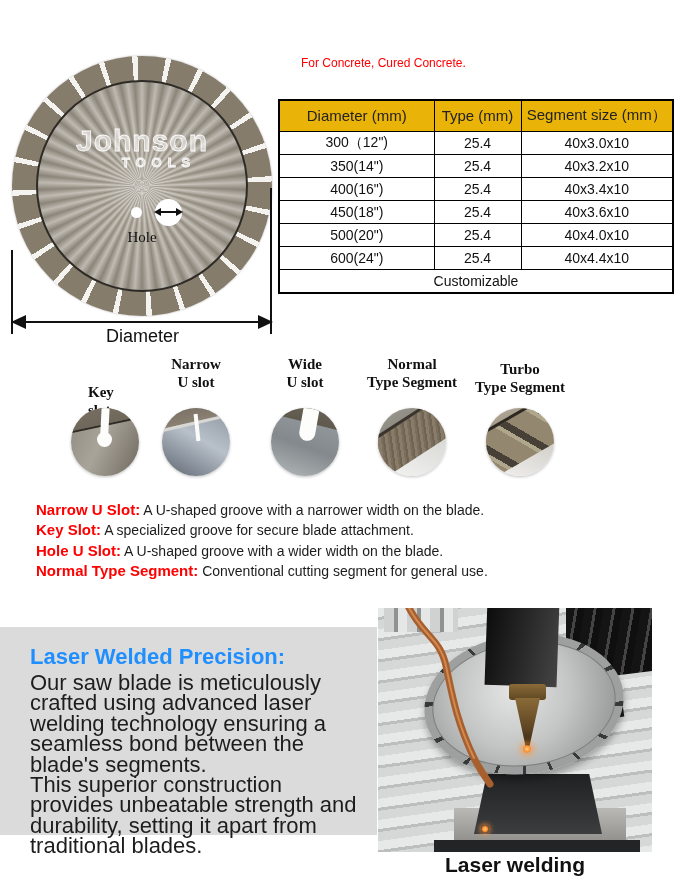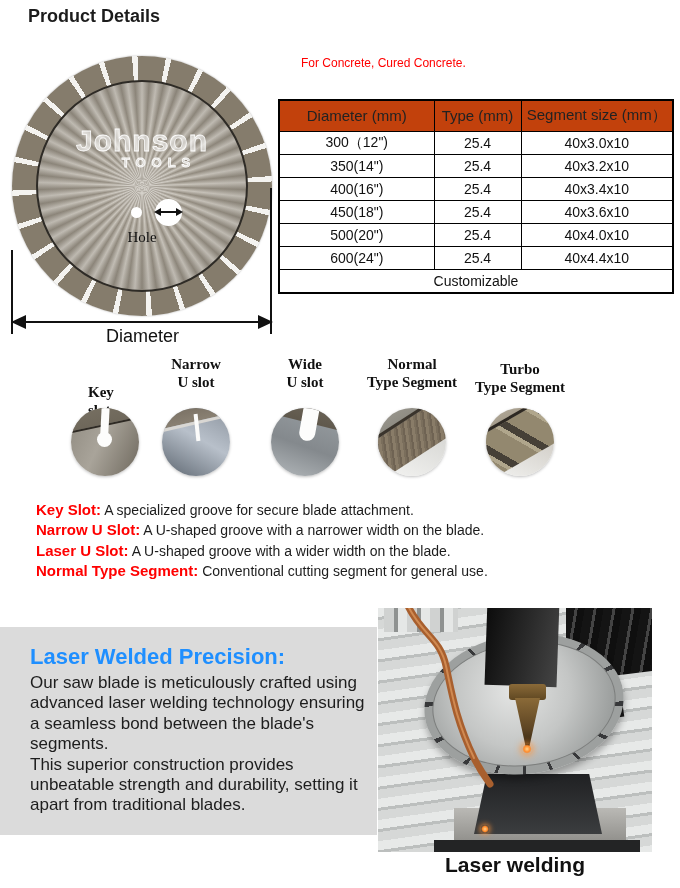--- a/index.html
+++ b/index.html
@@ -10,21 +10,21 @@
   }
   .page-title { position:absolute; left:28px; top:6px; font-size:18px; font-weight:bold; color:#1c1c1c; }
 
   
   .subtitle { position:absolute; left:301px; top:56px; font-size:12px; color:#ff0000; }
 
   
   .spec-table { position:absolute; left:278px; top:99px; width:394px; border-collapse:collapse; table-layout:fixed; font-size:14px; color:#111; }
   .spec-table th, .spec-table td { border:1px solid #000; text-align:center; vertical-align:middle; }
   .spec-table { border:2px solid #000; }
-  .spec-table thead th { background:#c2410c; height:31px; font-weight:normal; font-size:15px; color:#222; }
+  .spec-table thead th { background:#eab308; height:31px; font-weight:normal; font-size:15px; color:#222; }
   .spec-table tbody td { height:23px; }
   .spec-table .footer-row td { height:24px; }
 
   
   .blade-wrap { position:absolute; left:0; top:0; width:300px; height:350px; }
   .blade { position:absolute; left:12px; top:56px; width:260px; height:260px; border-radius:50%;
     background: repeating-conic-gradient(from -2deg, #857c6c 0deg 12.6deg, #f4f3f0 12.6deg 15deg);
     box-shadow: 0 0 2px rgba(0,0,0,0.35);
   }
   .blade-disc { position:absolute; left:24px; top:24px; width:212px; height:212px; border-radius:50%;
@@ -86,21 +86,21 @@
     background:repeating-linear-gradient(60deg, #464037 0 7px, #93886f 7px 26px, #b0a68c 26px 30px); border-top:3px solid #2d2822; }
 
   
   .definitions { position:absolute; left:36px; top:500px; width:630px; }
   .def-line { font-size:14px; line-height:19.4px; color:#1c1c1c; white-space:nowrap; }
   .def-term { color:#ff0000; font-weight:bold; font-size:15px; }
 
   
   .laser-box { position:absolute; left:0; top:627px; width:377px; height:208px; background:#dbdbdb; }
   .laser-heading { position:absolute; left:30px; top:17px; font-size:22px; font-weight:bold; color:#1f8fff; }
-  .laser-text { position:absolute; left:30px; top:46px; width:336px; font-size:17px; line-height:20.4px; color:#1d1d1d; }
+  .laser-text { position:absolute; left:30px; top:46px; width:336px; font-size:22px; line-height:20.4px; color:#1d1d1d; }
   .laser-text p { margin:0; }
 
   
   .photo { position:absolute; left:378px; top:608px; width:274px; height:244px; overflow:hidden;
     background:repeating-linear-gradient(172deg, #e7e9e8 0 9px, #bcbfbe 9px 12px, #d6d8d7 12px 21px); }
   .ph { position:absolute; }
   .ph-slats { left:188px; top:-6px; width:92px; height:74px; transform:skewY(-7deg);
     background:repeating-linear-gradient(100deg, #141414 0 9px, #444 9px 12px, #0f0f0f 12px 19px); }
   .ph-bracket { left:196px; top:76px; width:48px; height:36px; background:#191919; transform:rotate(-8deg); }
   .ph-clamp { left:6px; top:-2px; width:74px; height:26px;
@@ -128,21 +128,20 @@
   .ph-tube-svg { position:absolute; left:0; top:0; }
 
   .photo-caption { position:absolute; left:378px; top:853px; width:274px; text-align:center;
     font-size:21px; font-weight:bold; color:#111; }
 </style>
 </head>
 <body>
 
 <div class="page">
 
-  <div class="page-title">Product Details</div>
 
   <div class="blade-wrap">
     <div class="blade">
       <div class="blade-disc">
         <div class="blade-logo">
           <div class="logo-main">Johnson</div>
           <div class="logo-sub">TOOLS</div>
         </div>
         <div class="pin-hole"></div>
         <div class="center-hole">
@@ -248,23 +247,23 @@
   <div class="feature-circle c4" style="left:378px;">
     <div class="fc-layer blade-part"></div>
     <div class="fc-layer seg"></div>
   </div>
   <div class="feature-circle c5" style="left:486px;">
     <div class="fc-layer blade-part"></div>
     <div class="fc-layer seg"></div>
   </div>
 
   <div class="definitions">
+    <div class="def-line"><span class="def-term">Narrow U Slot:</span><span> A U-shaped groove with a narrower width on the blade.</span></div>
     <div class="def-line"><span class="def-term">Key Slot:</span><span> A specialized groove for secure blade attachment.</span></div>
-    <div class="def-line"><span class="def-term">Narrow U Slot:</span><span> A U-shaped groove with a narrower width on the blade.</span></div>
-    <div class="def-line"><span class="def-term">Laser U Slot:</span><span> A U-shaped groove with a wider width on the blade.</span></div>
+    <div class="def-line"><span class="def-term">Hole U Slot:</span><span> A U-shaped groove with a wider width on the blade.</span></div>
     <div class="def-line"><span class="def-term">Normal Type Segment:</span><span> Conventional cutting segment for general use.</span></div>
   </div>
 
   <div class="laser-box">
     <div class="laser-heading">Laser Welded Precision:</div>
     <div class="laser-text">
       <p>Our saw blade is meticulously crafted using advanced laser welding technology ensuring a seamless bond between the blade's segments.</p>
       <p>This superior construction provides unbeatable strength and durability, setting it apart from traditional blades.</p>
     </div>
   </div>

